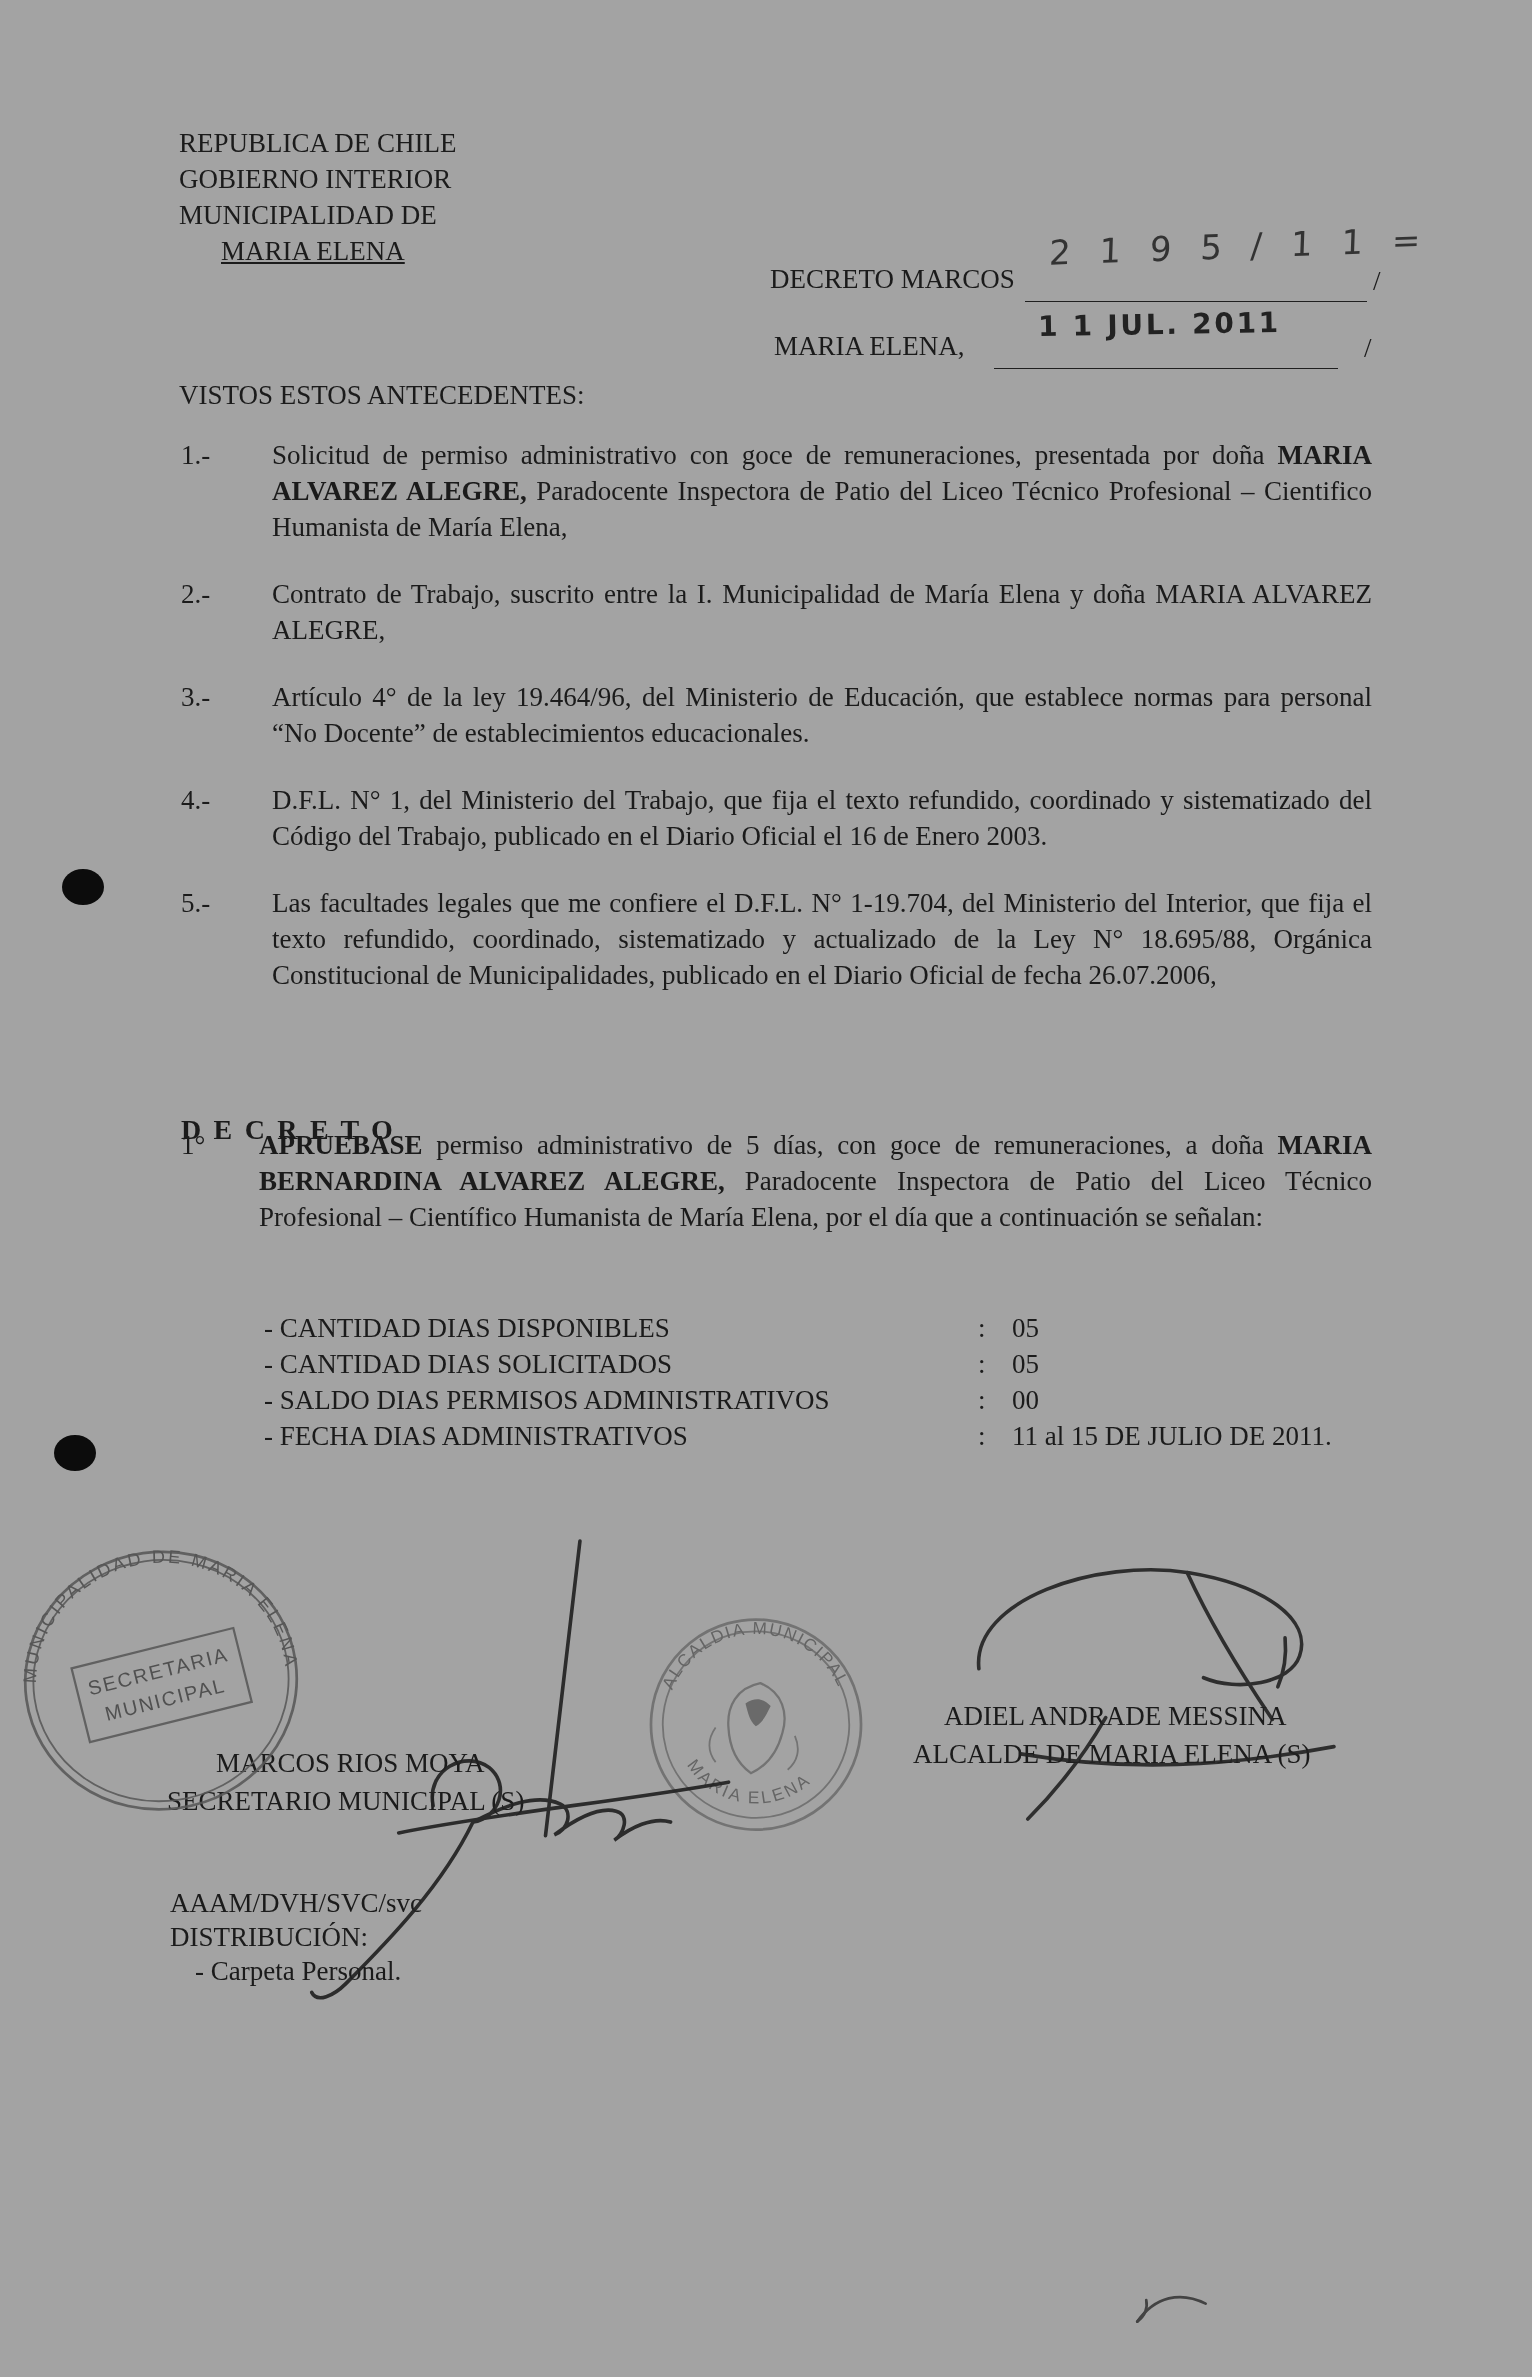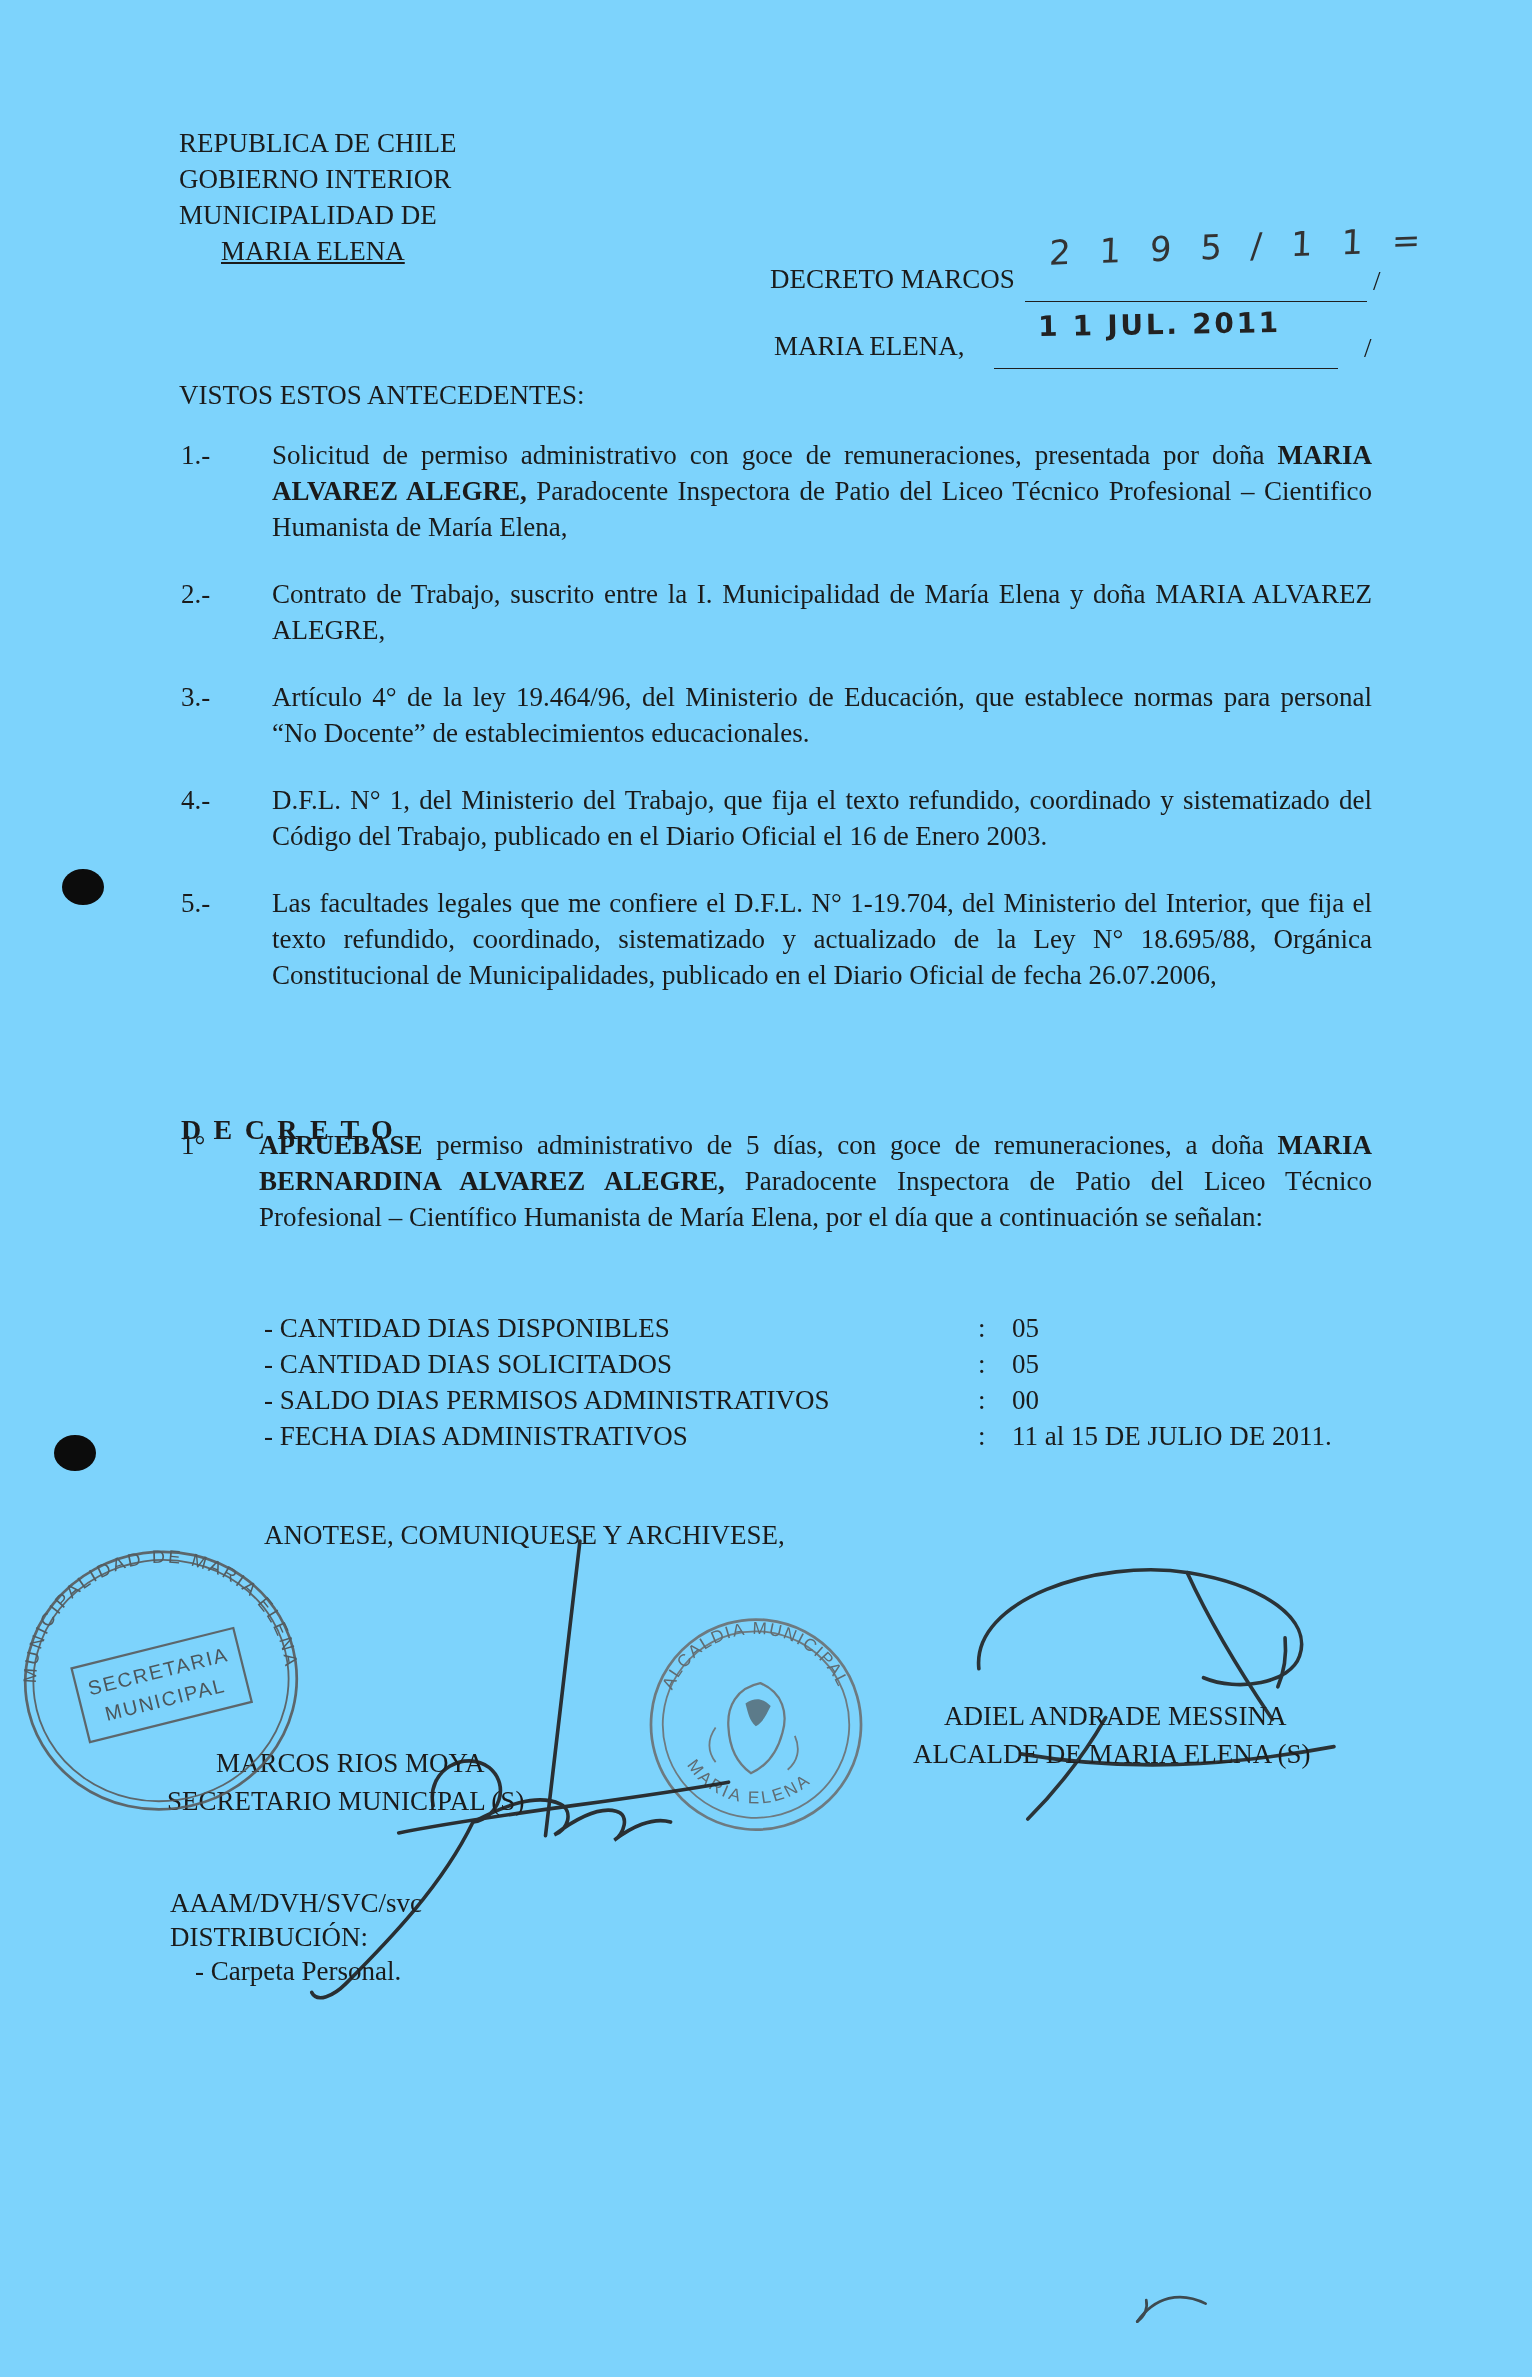--- a/index.html
+++ b/index.html
@@ -1,21 +1,21 @@
 <!DOCTYPE html>
 <html style="font-size:14.5px"><head>
 <meta charset="utf-8">
 <style>
   html,body{margin:0;padding:0;}
   body{background:#ffffff;}
   .page{
     position:relative;
     width:1532px;
     height:2377px;
-    background:#7dd3fc;
+    background:#a3a3a3;
     font-family:"Liberation Serif", serif;
     color:#1b1b1b;
     overflow:hidden;
   }
   .abs{position:absolute;}
   .b{font-weight:bold;}
   .para{text-align:justify;line-height:36px;font-size:27px;}
   .letterhead{left:179px;top:125px;font-size:27px;line-height:36px;}
   .lh-city{margin-left:42px;text-decoration:underline;}
   .decree-label{left:770px;top:264px;font-size:27px;}
@@ -139,21 +139,20 @@
       <div class="dsep">:</div>
       <div class="dval">00</div>
     </div>
     <div class="drow">
       <div class="dlabel">- FECHA DIAS ADMINISTRATIVOS</div>
       <div class="dsep">:</div>
       <div class="dval">11 al 15 DE JULIO DE 2011.</div>
     </div>
   </div>
 
-  <div class="abs closing">ANOTESE, COMUNIQUESE Y ARCHIVESE,</div>
 
   <div class="abs sig-left-name">MARCOS RIOS MOYA</div>
   <div class="abs sig-left-title">SECRETARIO MUNICIPAL (S)</div>
   <div class="abs sig-right-name">ADIEL ANDRADE MESSINA</div>
   <div class="abs sig-right-title">ALCALDE DE MARIA ELENA (S)</div>
 
   <div class="abs footer">
     <div>AAAM/DVH/SVC/svc</div>
     <div>DISTRIBUCIÓN:</div>
     <div class="dist-item">-  Carpeta Personal.</div>

